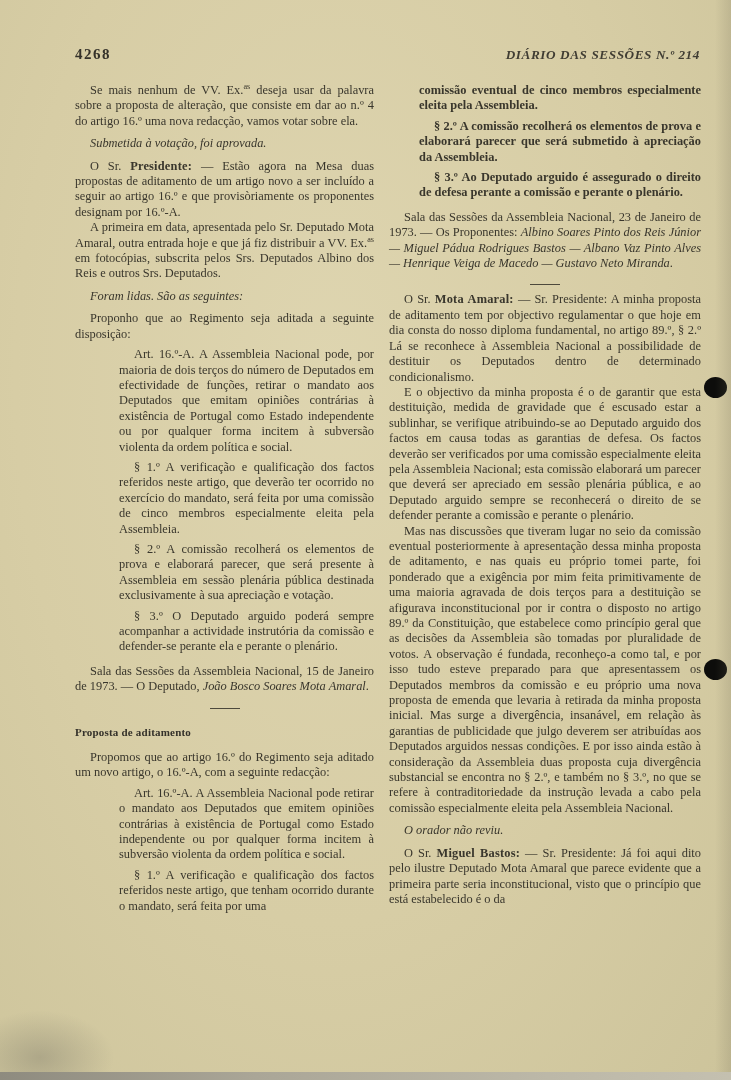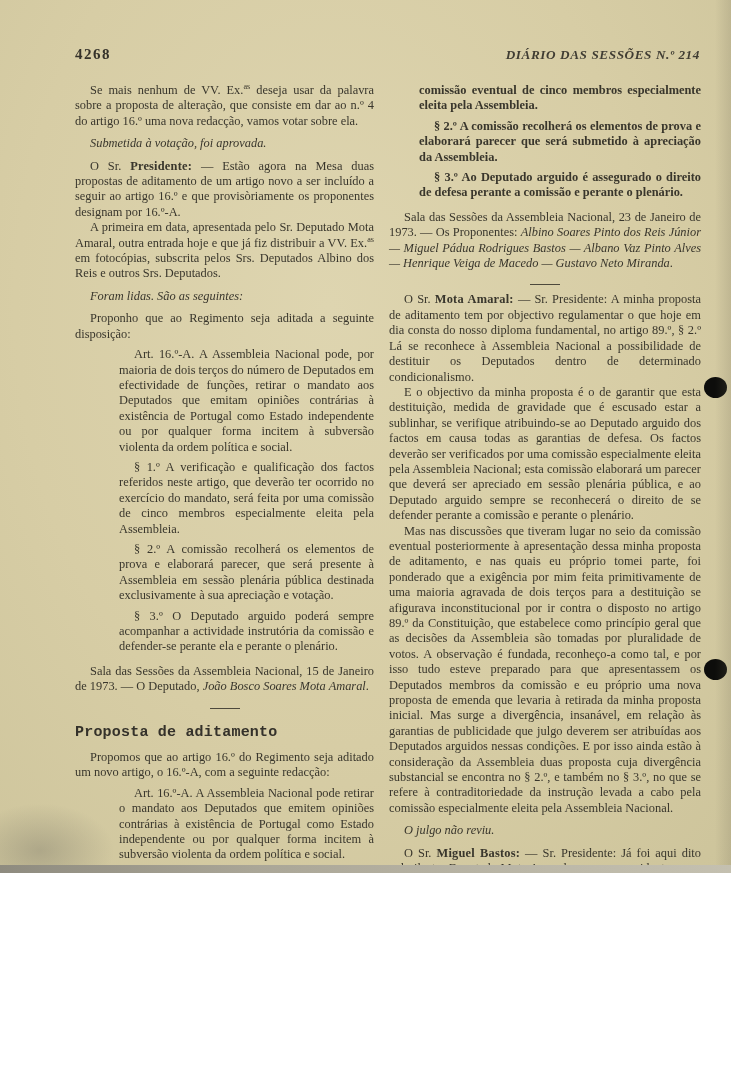--- a/index.html
+++ b/index.html
@@ -1,18 +1,18 @@
 <!DOCTYPE html>
 <html lang="pt"><head>
 <meta charset="utf-8">
 <style>
   html,body{margin:0;padding:0;}
   .page{
     position:relative;
-    width:731px;height:873px;
+    width:731px;height:1080px;
     background:radial-gradient(ellipse at 45% 35%, #ded5b0 0%, #d7cda5 55%, #cdc49b 100%);
     overflow:hidden;
     font-family:"Liberation Serif", serif;
     color:#39362c;
     font-size:12.4px;
     line-height:15.4px;
   }
   .edge-shade{position:absolute;right:0;top:0;width:16px;height:100%;
     background:linear-gradient(to right, rgba(0,0,0,0), rgba(120,114,92,0.22));}
   .bottom-band{position:absolute;left:0;bottom:0;width:100%;height:8px;
@@ -36,21 +36,21 @@
   .gap{margin-top:7px !important;}
   .stage{font-style:italic;margin-top:7px !important;}
   .block{margin-left:44px !important;text-indent:18px;margin-top:5px !important;}
   .col-right .block{margin-left:30px !important;font-weight:bold;}
   .block-cont{text-indent:0 !important;margin-top:0 !important;}
   .sig{margin-top:9px !important;}
   .sig .name{font-style:italic;}
   .speaker{font-weight:bold;letter-spacing:0.2px;}
   .rule{border:none;border-top:1.6px solid #4d493c;width:30px;margin:13px auto 0 auto;}
   .cheading{text-align:center;text-indent:0 !important;
-    font-family:Liberation Mono, monospace;font-weight:bold;font-size:15px;
+    font-family:Liberation Serif, serif;font-weight:bold;font-size:11px;
     margin:16px 0 10px 0 !important;color:#34312a;letter-spacing:0.2px;}
   sup.sup{font-size:8.2px;line-height:0;}
 </style>
 </head>
 <body>
 
 <div class="page">
 
   <div class="header">
     <span class="pagenum">4268</span>
@@ -78,21 +78,21 @@
 
   <div class="col col-right">
     <p class="block block-cont">comissão eventual de cinco membros especialmente eleita pela Assembleia.</p>
     <p class="block">§ 2.º A comissão recolherá os elementos de prova e elaborará parecer que será submetido à apreciação da Assembleia.</p>
     <p class="block">§ 3.º Ao Deputado arguido é assegurado o direito de defesa perante a comissão e perante o plenário.</p>
     <p class="sig"><span>Sala das Sessões da Assembleia Nacional, 23 de Janeiro de 1973. — Os Proponentes: </span><span class="name">Albino Soares Pinto dos Reis Júnior — Miguel Pádua Rodrigues Bastos — Albano Vaz Pinto Alves — Henrique Veiga de Macedo — Gustavo Neto Miranda</span><span>.</span></p>
     <hr class="rule">
     <p class="gap"><span>O Sr. </span><span class="speaker">Mota Amaral:</span><span> — Sr. Presidente: A minha proposta de aditamento tem por objectivo regulamentar o que hoje em dia consta do nosso diploma fundamental, no artigo 89.º, § 2.º Lá se reconhece à Assembleia Nacional a possibilidade de destituir os Deputados dentro de determinado condicionalismo.</span></p>
     <p>E o objectivo da minha proposta é o de garantir que esta destituição, medida de gravidade que é escusado estar a sublinhar, se verifique atribuindo-se ao Deputado arguido dos factos em causa todas as garantias de defesa. Os factos deverão ser verificados por uma comissão especialmente eleita pela Assembleia Nacional; esta comissão elaborará um parecer que deverá ser apreciado em sessão plenária pública, e ao Deputado arguido sempre se reconhecerá o direito de se defender perante a comissão e perante o plenário.</p>
     <p>Mas nas discussões que tiveram lugar no seio da comissão eventual posteriormente à apresentação dessa minha proposta de aditamento, e nas quais eu próprio tomei parte, foi ponderado que a exigência por mim feita primitivamente de uma maioria agravada de dois terços para a destituição se afigurava inconstitucional por ir contra o disposto no artigo 89.º da Constituição, que estabelece como princípio geral que as decisões da Assembleia são tomadas por pluralidade de votos. A observação é fundada, reconheço-a como tal, e por isso tudo esteve preparado para que apresentassem os Deputados membros da comissão e eu próprio uma nova proposta de emenda que levaria à retirada da minha proposta inicial. Mas surge a divergência, insanável, em relação às garantias de publicidade que julgo deverem ser atribuídas aos Deputados arguidos nessas condições. E por isso ainda estão à consideração da Assembleia duas proposta cuja divergência substancial se encontra no § 2.º, e também no § 3.º, no que se refere à contraditoriedade da instrução levada a cabo pela comissão especialmente eleita pela Assembleia Nacional.</p>
-    <p class="stage">O julgo não reviu.</p>
+    <p class="stage">O orador não reviu.</p>
     <p class="gap"><span>O Sr. </span><span class="speaker">Miguel Bastos:</span><span> — Sr. Presidente: Já foi aqui dito pelo ilustre Deputado Mota Amaral que parece evidente que a primeira parte seria inconstitucional, visto que o princípio que está estabelecido é o da</span></p>
   </div>
 
   <div class="hole hole-1"></div>
   <div class="hole hole-2"></div>
   <div class="edge-shade"></div>
   <div class="corner-shadow"></div>
   <div class="bottom-band"></div>
 
 </div>

